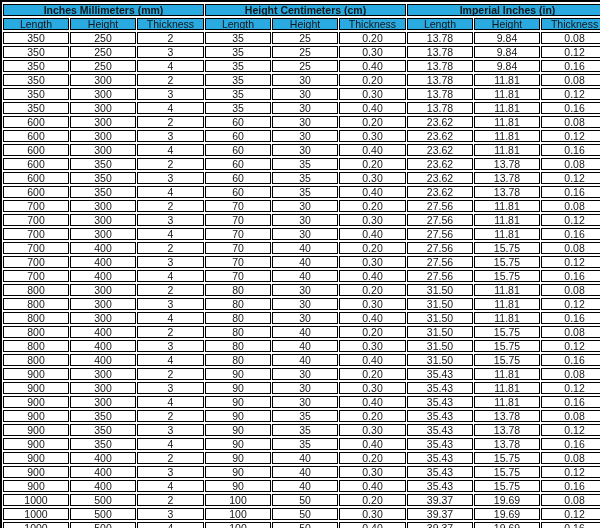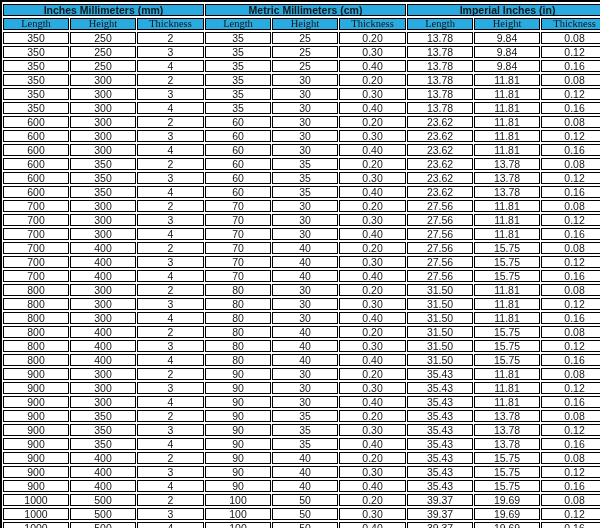--- a/index.html
+++ b/index.html
@@ -37,21 +37,20 @@
   }
   th.sec-title{
     background:var(--header-bg);
     font-weight:bold;
     font-size:11.5px;
   }
   th.col-head{
     background:var(--header-bg);
     font-weight:normal;
     font-size:11px;
-    font-family:Liberation Serif, serif;
   }
   td{background:#ffffff;}
   .sec-start{border-left-width:2px;}
 </style>
 </head>
 <body>
 
 <table class="size-table">
   <colgroup>
     <col style="width:66px">
@@ -60,21 +59,21 @@
     <col style="width:66px">
       <col style="width:66px">
       <col style="width:67px">
     <col style="width:66px">
       <col style="width:66px">
       <col style="width:67px">
   </colgroup>
   <thead>
     <tr>
       <th colspan="3" class="sec-title">Inches Millimeters (mm)</th>
-      <th colspan="3" class="sec-title sec-start">Metric Millimeters (cm)</th>
+      <th colspan="3" class="sec-title sec-start">Height Centimeters (cm)</th>
       <th colspan="3" class="sec-title sec-start">Imperial Inches (in)</th>
     </tr>
     <tr>
       <th class="col-head">Length</th>
       <th class="col-head">Height</th>
       <th class="col-head">Thickness</th>
       <th class="col-head sec-start">Length</th>
       <th class="col-head">Height</th>
       <th class="col-head">Thickness</th>
       <th class="col-head sec-start">Length</th>

